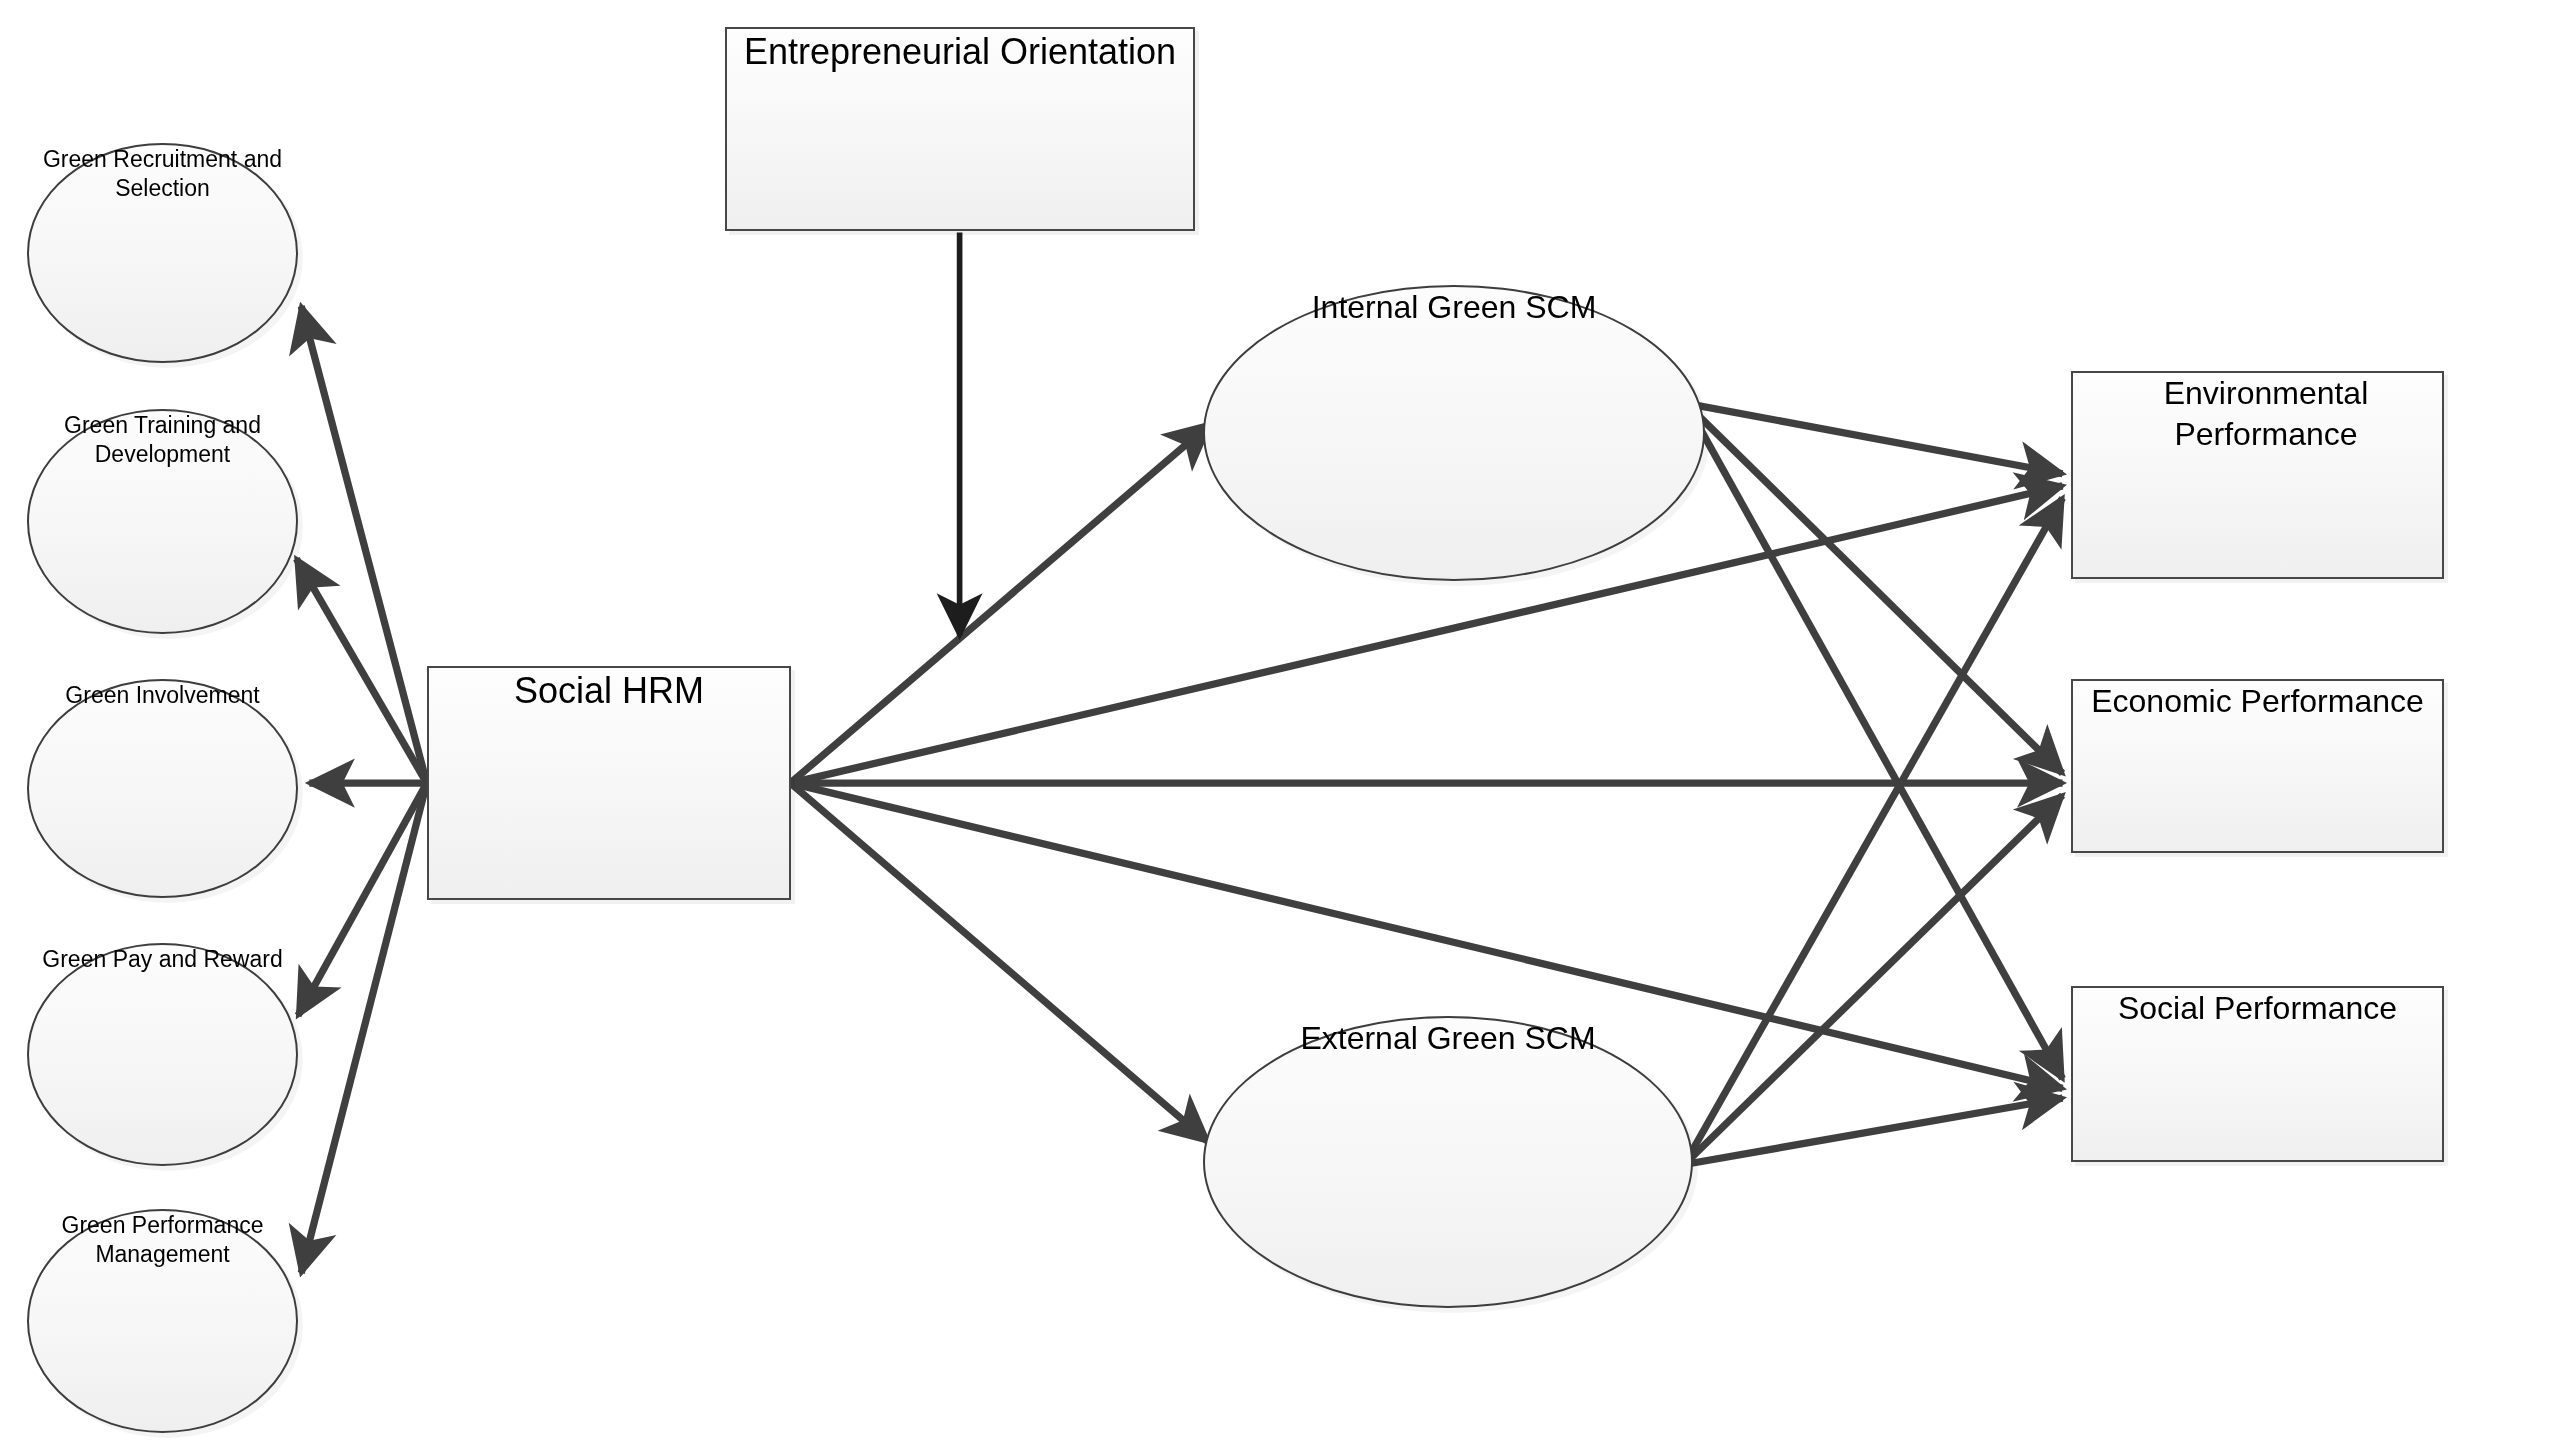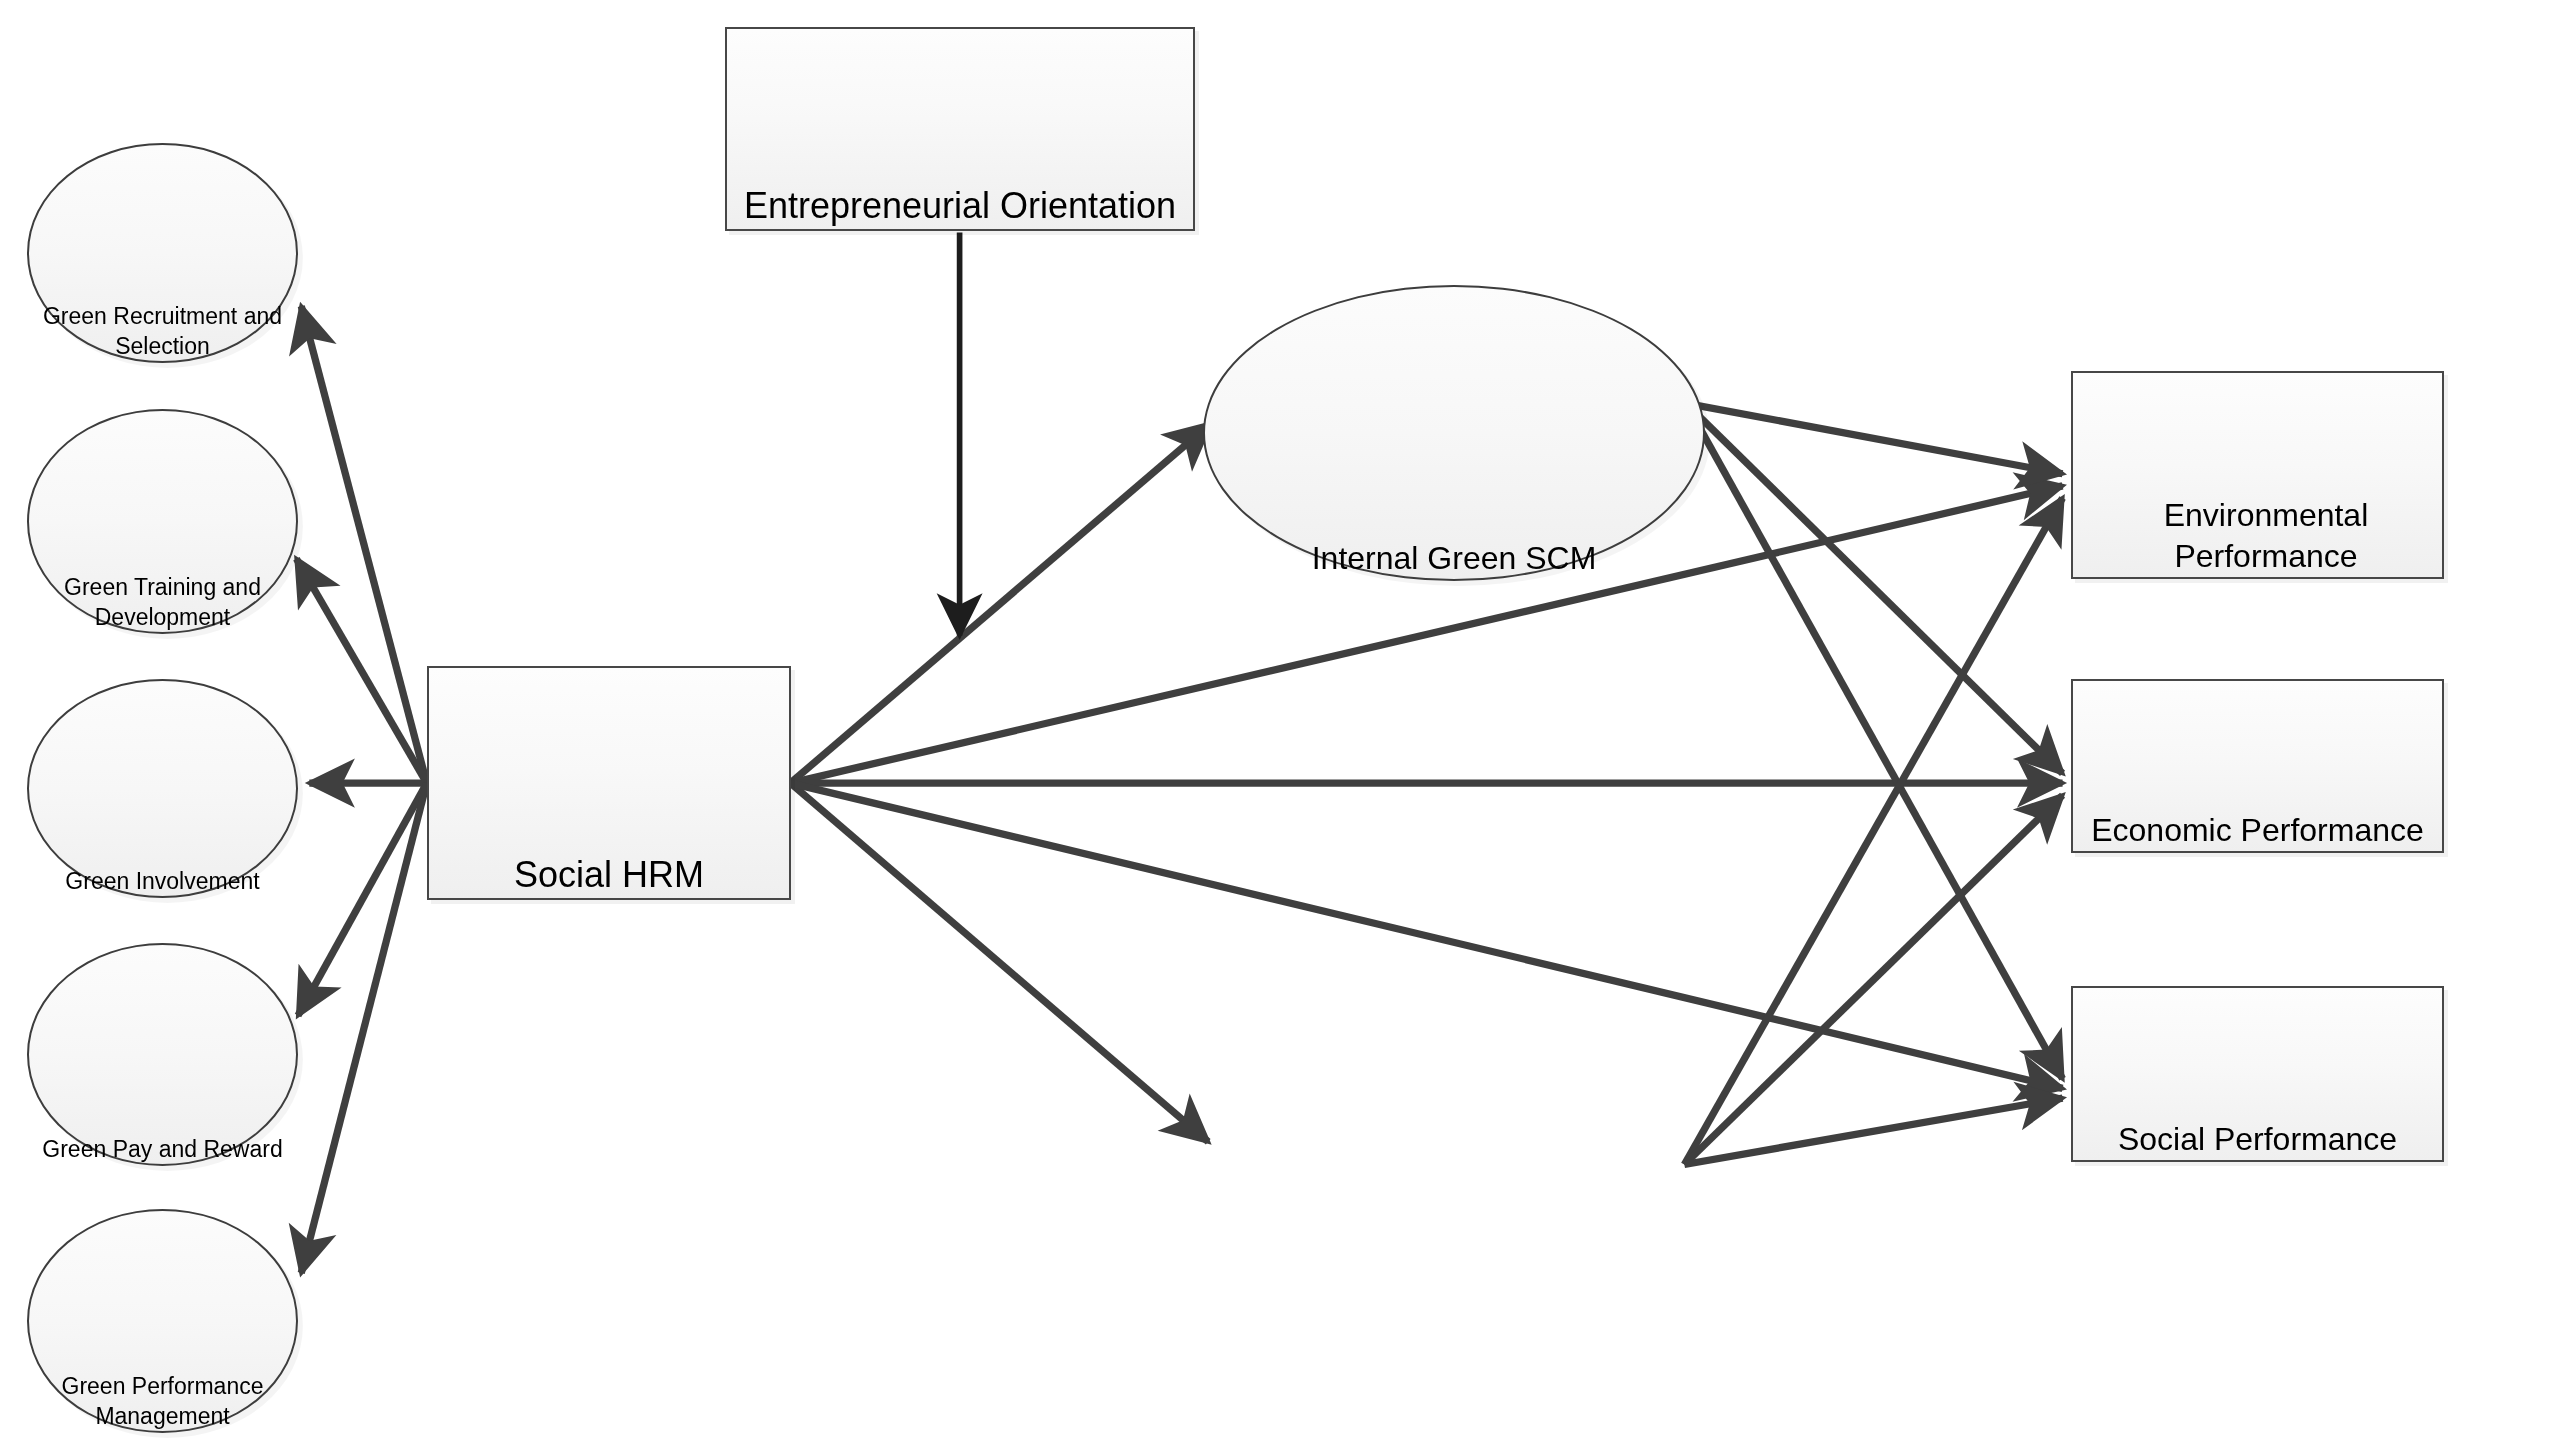--- a/index.html
+++ b/index.html
@@ -21,21 +21,21 @@
     position: absolute;
     left: 0;
     top: 0;
     width: 2563px;
     height: 1452px;
     pointer-events: none;
   }
   .node {
     position: absolute;
     display: flex;
-    align-items: flex-end;
+    align-items: flex-start;
     justify-content: center;
     text-align: center;
     color: #000000;
     box-sizing: border-box;
   }
   .node .label {
     display: block;
     line-height: 1.28;
     padding: 0 6.5px;
   }
@@ -132,20 +132,23 @@
   </div>
 
   <div class="node rect f-44" style="left:725px; top:27px; width:470px; height:204px;">
     <span class="label">Entrepreneurial Orientation</span>
   </div>
 
   <div class="node ellipse f-40" style="left:1203px; top:285px; width:502px; height:296px;">
     <span class="label">Internal Green SCM</span>
   </div>
 
+  <div class="node ellipse f-40" style="left:1203px; top:1016px; width:490px; height:292px;">
+    <span class="label">External Green SCM</span>
+  </div>
 
   <div class="node rect f-40" style="left:2071px; top:371px; width:373px; height:208px;padding-left:17px;">
     <span class="label">Environmental Performance</span>
   </div>
 
   <div class="node rect f-40" style="left:2071px; top:679px; width:373px; height:174px;">
     <span class="label">Economic Performance</span>
   </div>
 
   <div class="node rect f-40" style="left:2071px; top:986px; width:373px; height:176px;">

